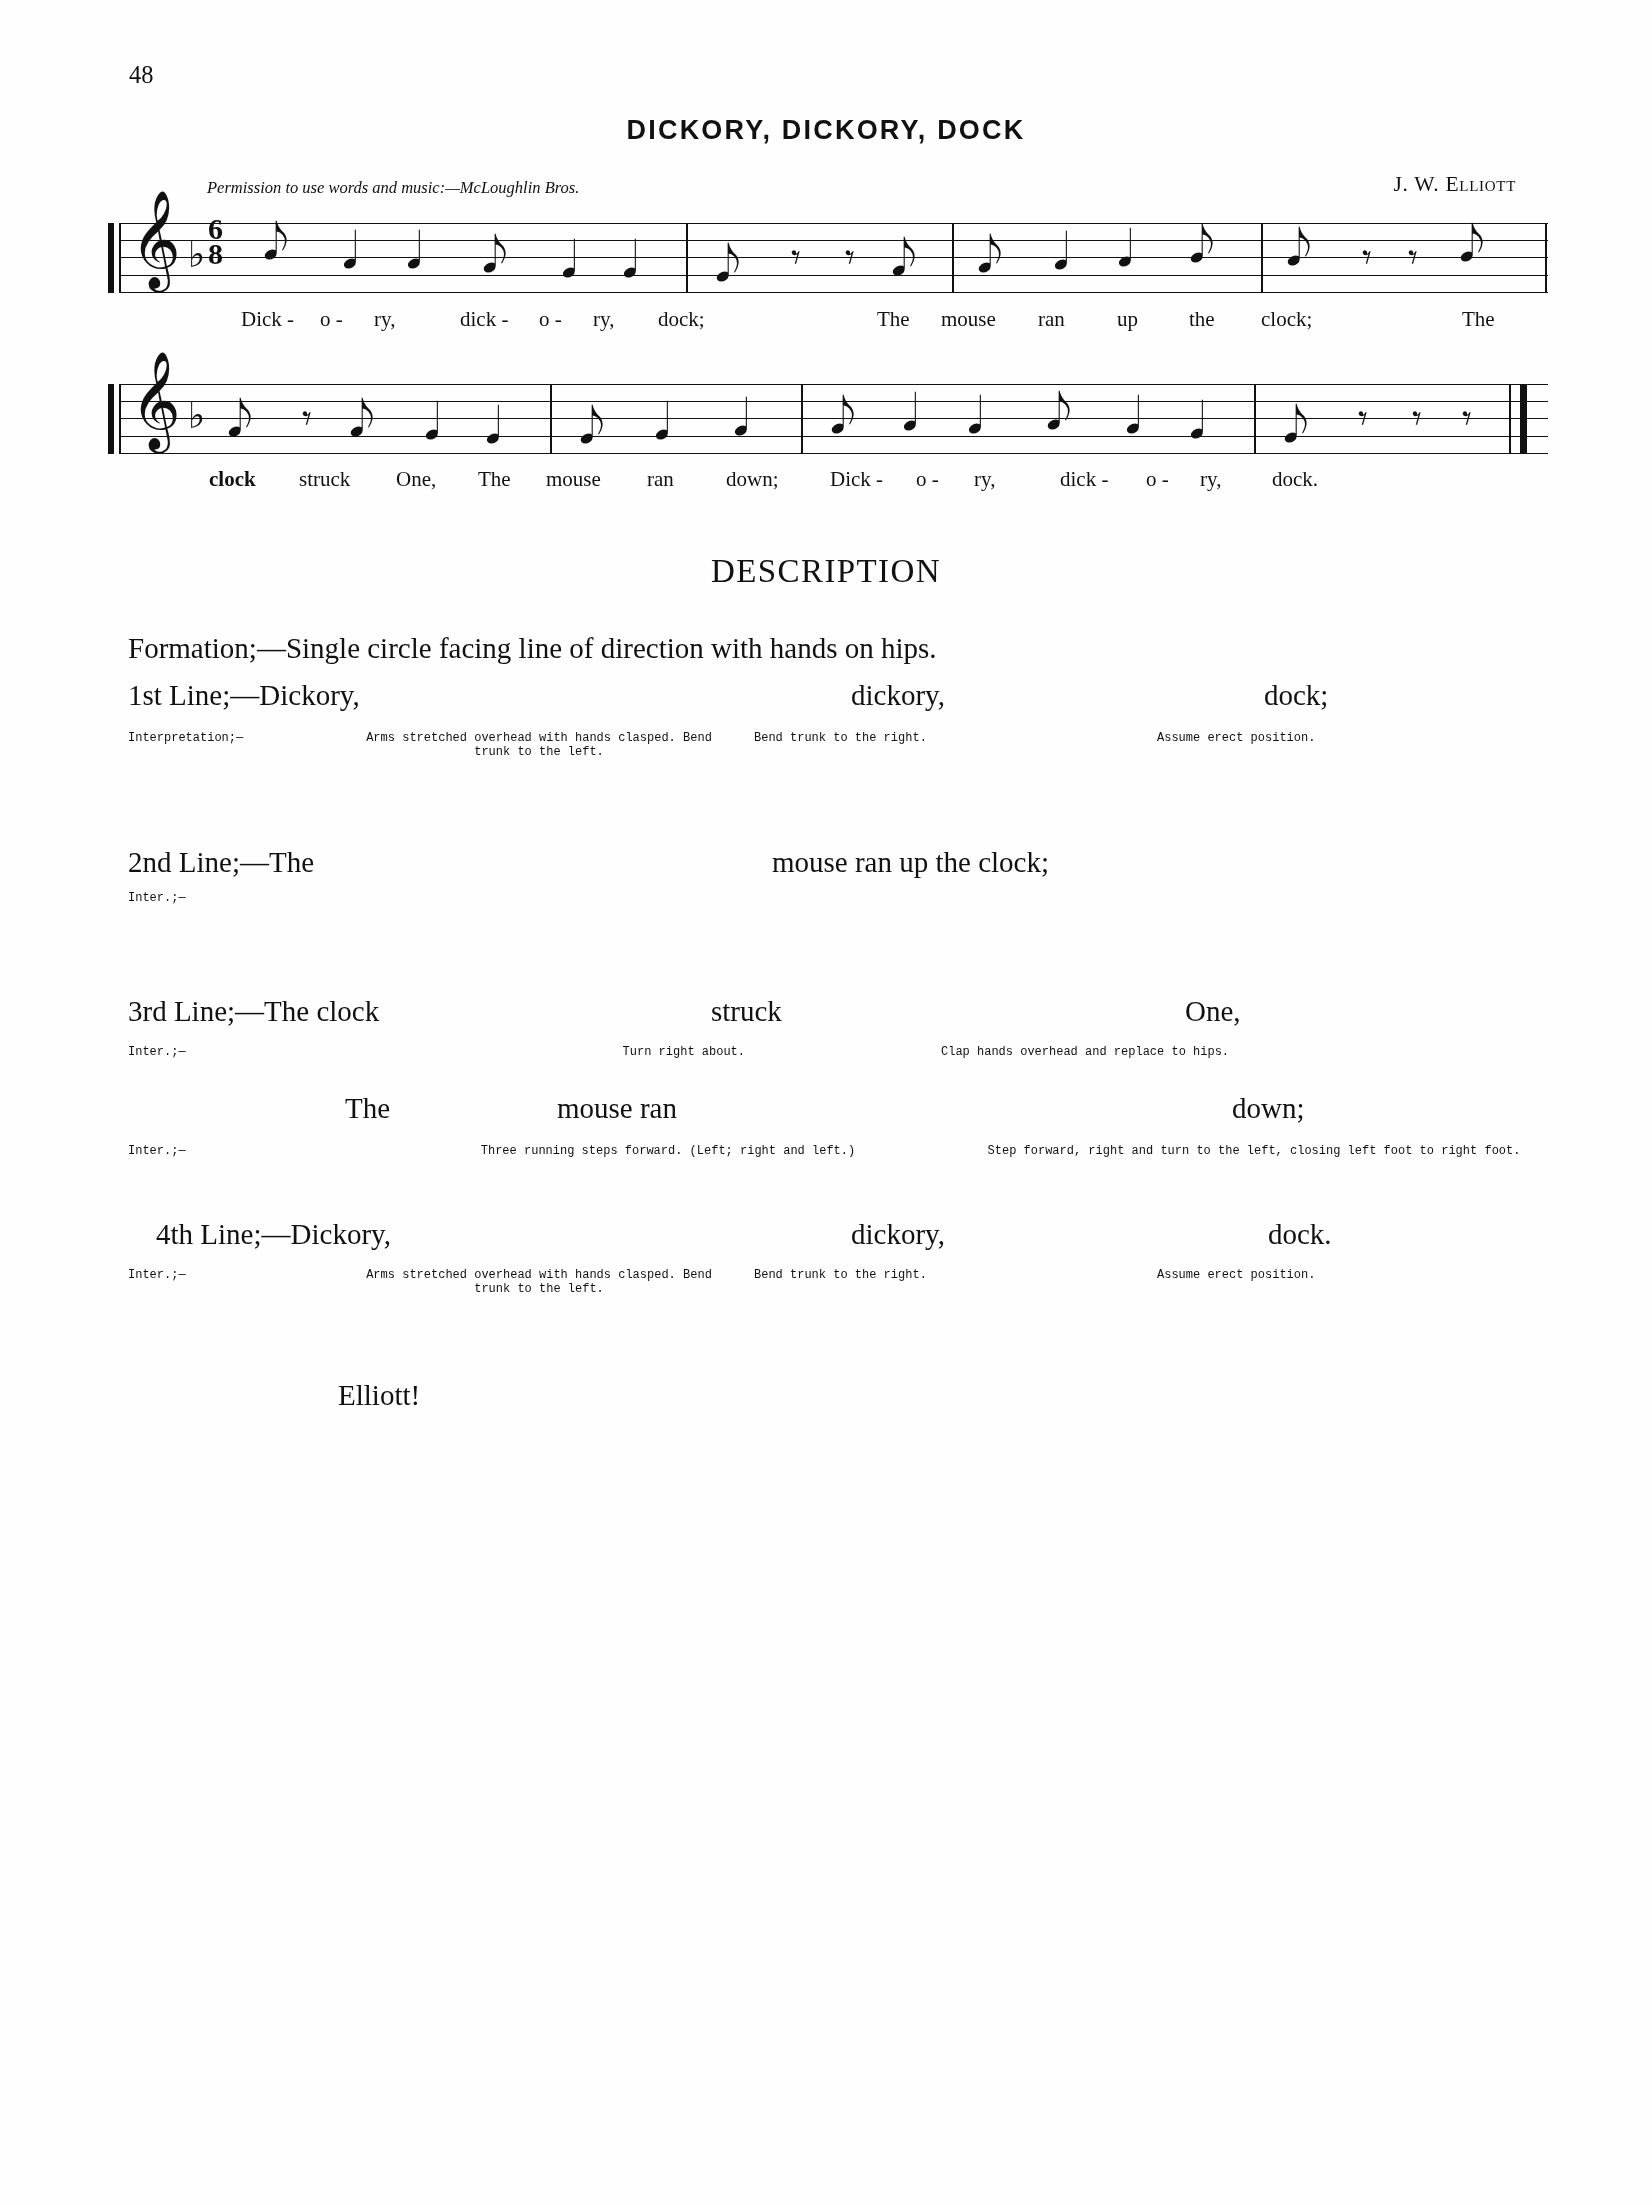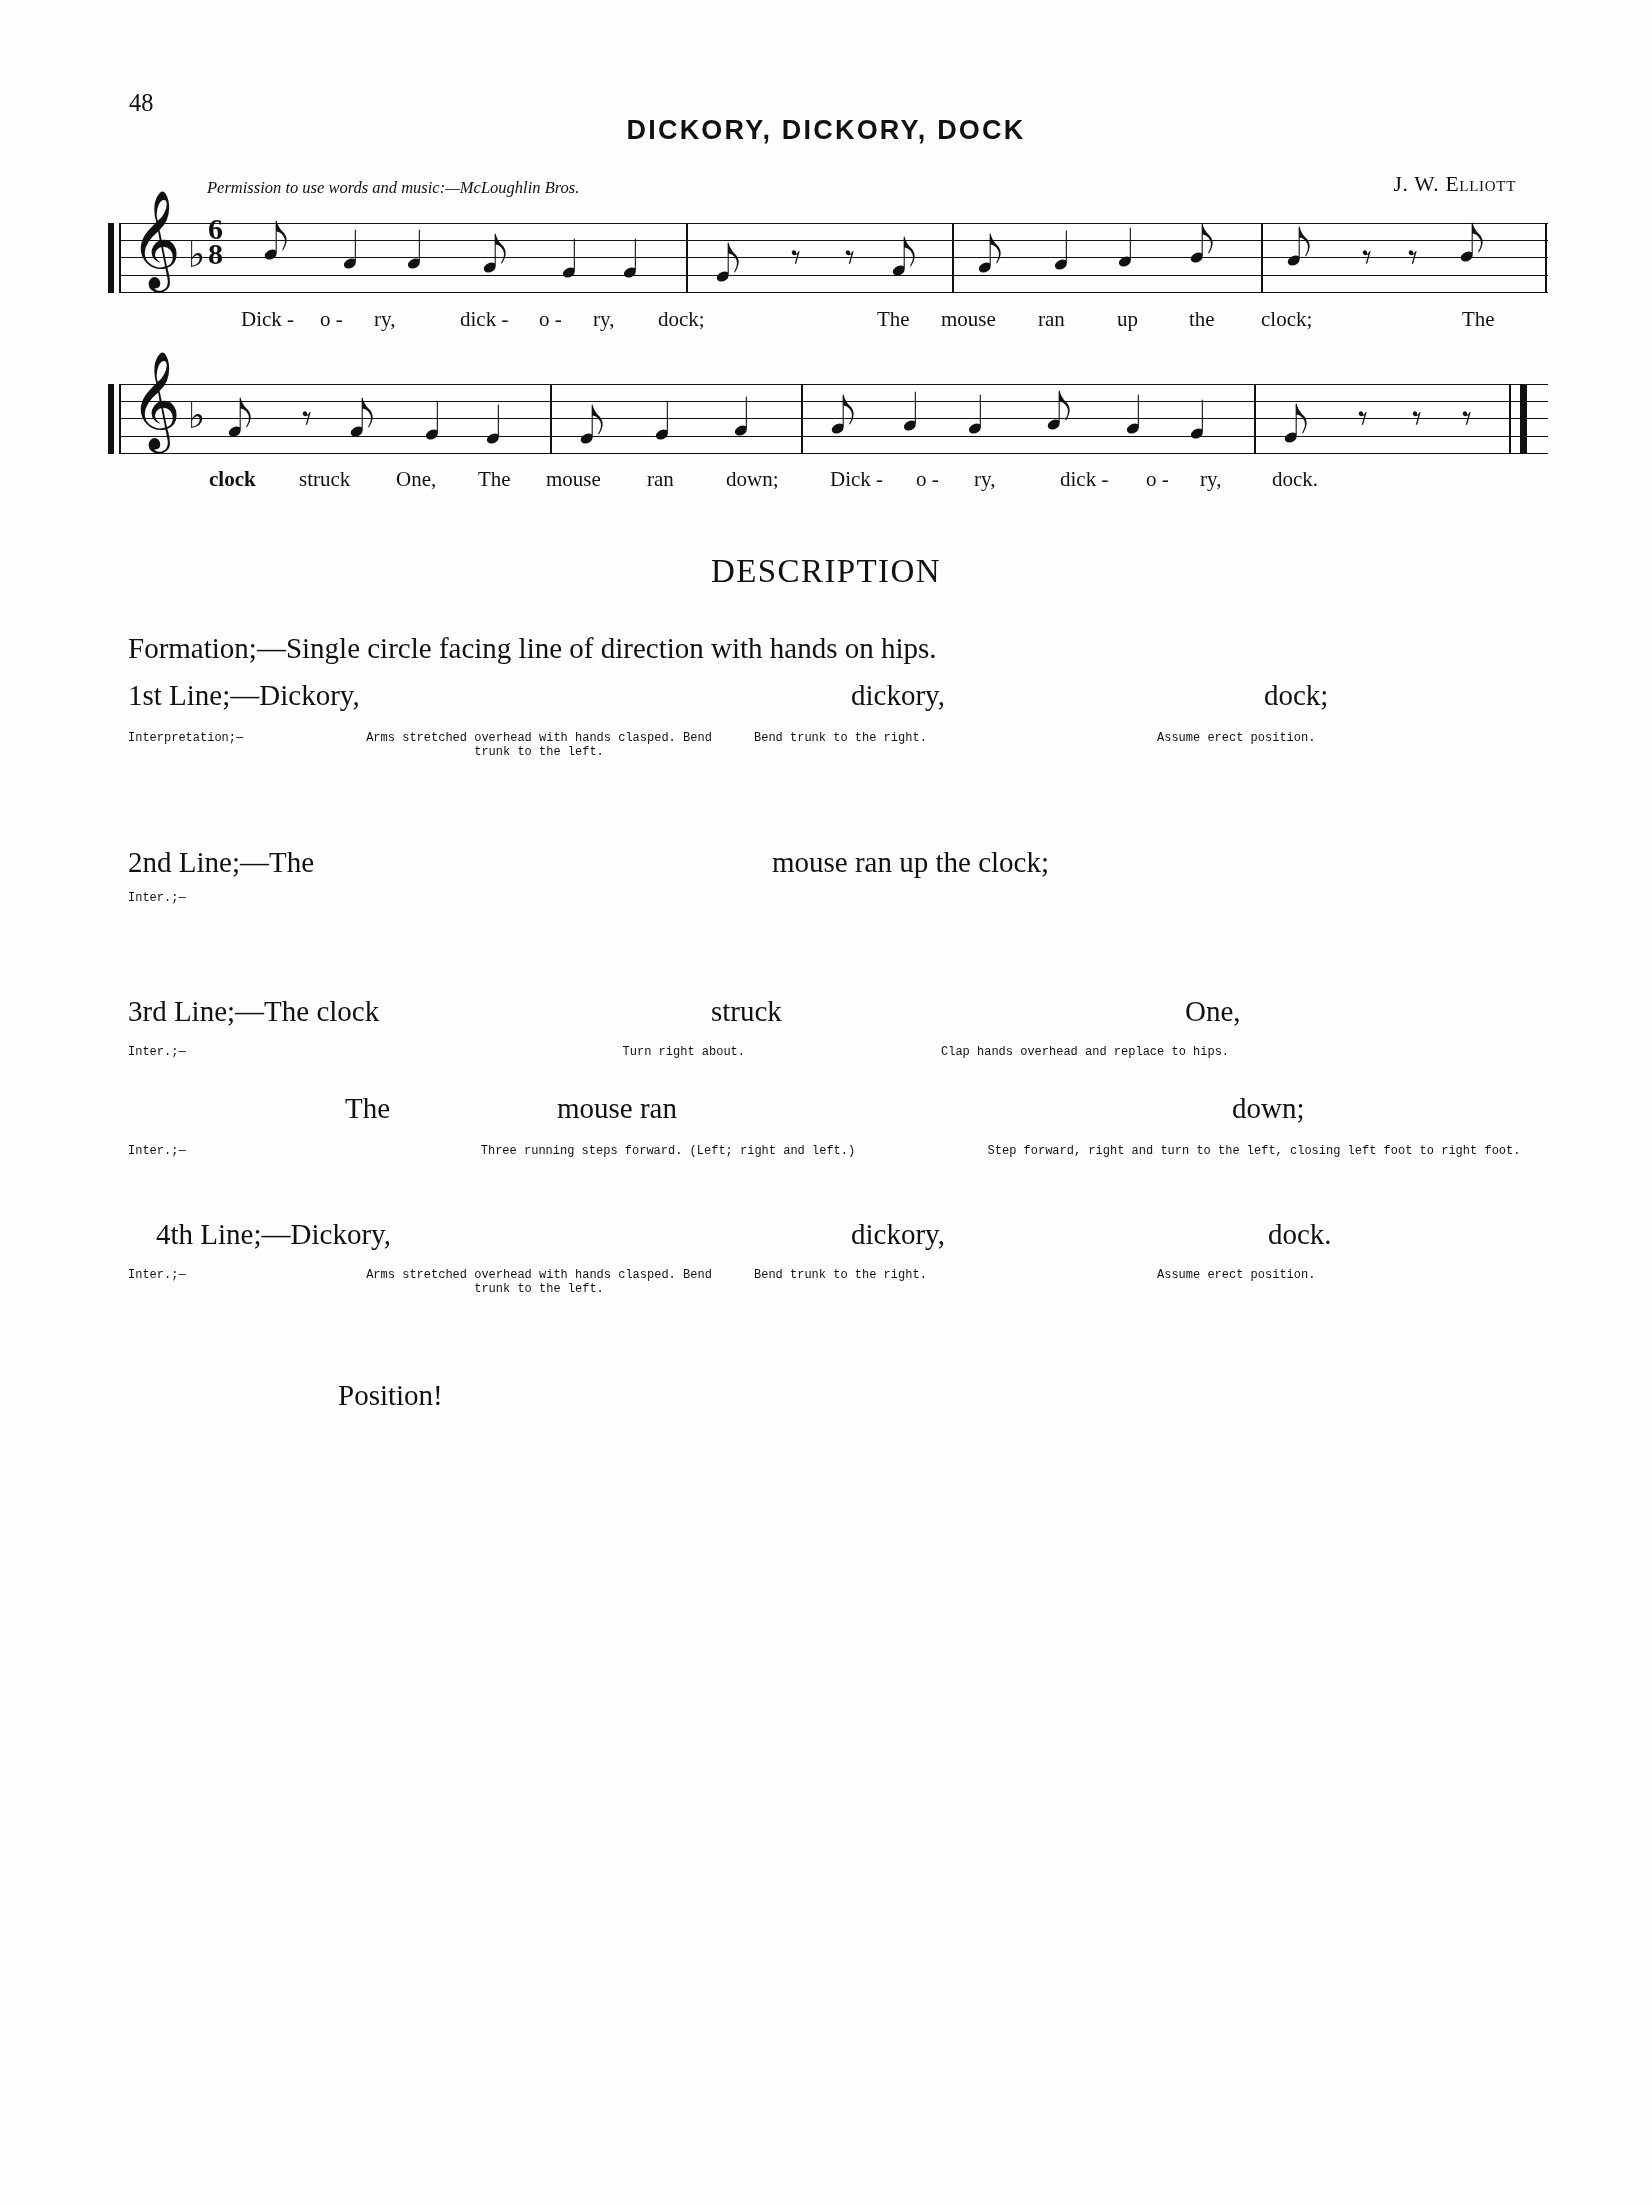--- a/index.html
+++ b/index.html
@@ -21,21 +21,20 @@
     background: #fefefe;
   }
 
   
   .page-number {
     position: absolute;
     left: 129px;
     top: 61px;
     font-size: 24.4px;
     font-family: "Liberation Serif", serif;
-    margin-top: 28px;
   }
   .song-title {
     position: absolute;
     top: 115px;
     left: 0;
     width: 1652px;
     text-align: center;
     font-family: "Liberation Sans", sans-serif;
     font-size: 27px;
     letter-spacing: 2.2px;
@@ -344,16 +343,16 @@
 
   <div class="big" style="left:128px; top:1218px;margin-left:28px;">4th  Line;—Dickory,</div>
   <div class="big" style="left:851px; top:1218px;">dickory,</div>
   <div class="big" style="left:1268px; top:1218px;">dock.</div>
 
   <div class="small" style="left:128px; top:1268px; width:158px;">Inter.;—</div>
   <div class="small center" style="left:352px; top:1268px; width:374px;">Arms stretched overhead with hands clasped. Bend trunk to the left.</div>
   <div class="small" style="left:754px; top:1268px; width:402px;">Bend trunk to the right.</div>
   <div class="small" style="left:1157px; top:1268px; width:374px;">Assume erect position.</div>
 
-  <div class="big" style="left:338px; top:1379px;">Position!</div>
+  <div class="big" style="left:338px; top:1379px;">Elliott!</div>
 
 </div>
 
 
 </body></html>

